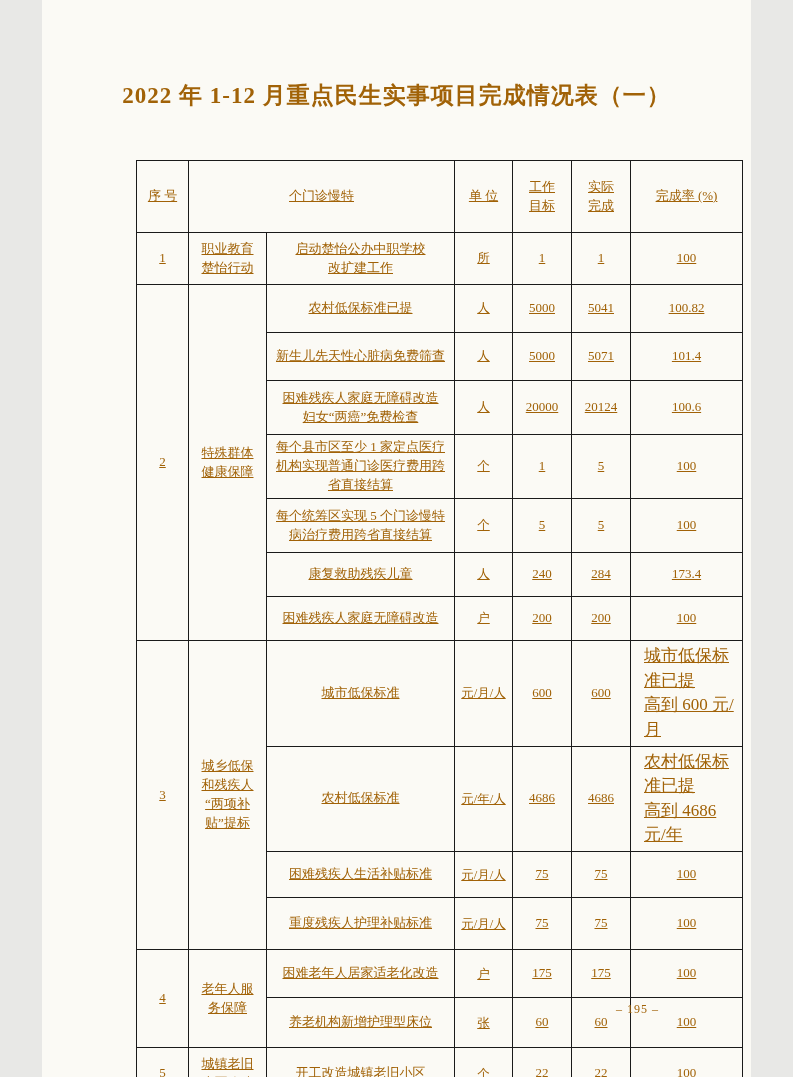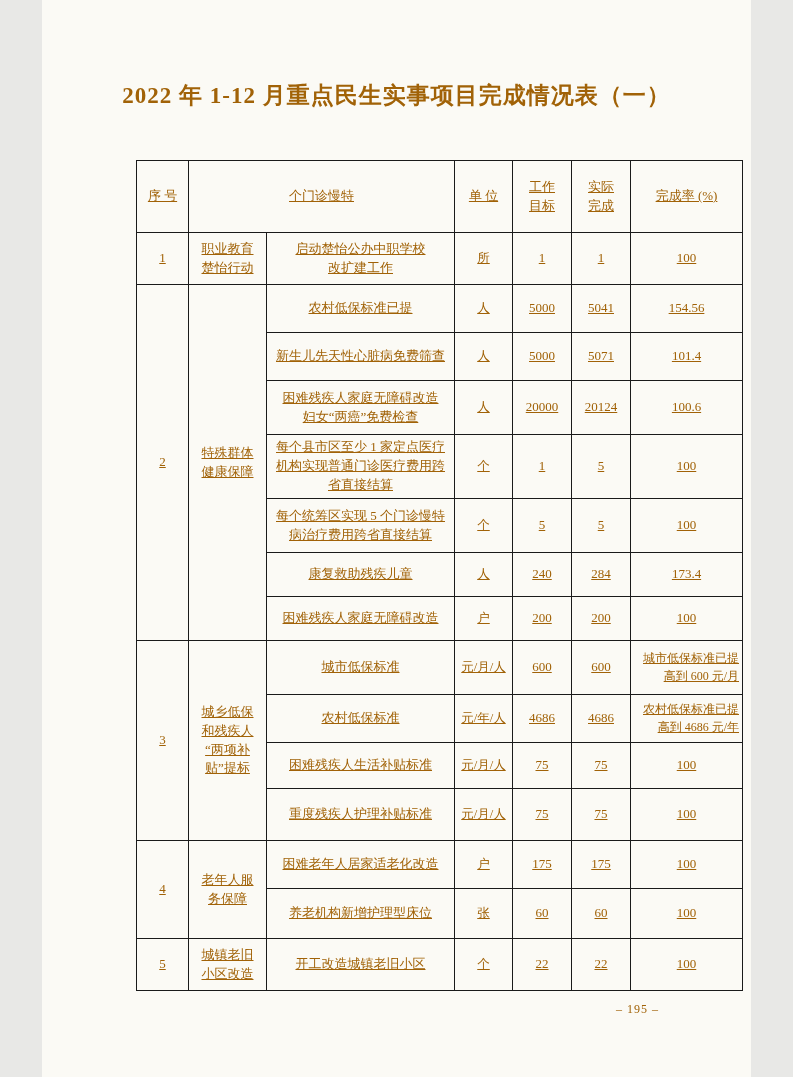--- a/index.html
+++ b/index.html
@@ -46,23 +46,23 @@
     font-weight: normal;
     text-align: center;
     vertical-align: middle;
     padding: 3px 3px;
     line-height: 1.45;
     word-break: break-all;
   }
   .pre { white-space: pre-line; }
   .unit { white-space: nowrap; font-size: 12.5px; }
   .note {
-    text-align: right;
-    font-size: 12px;
-    padding-left: 5px;
+    text-align: left;
+    font-size: 17px;
+    padding-left: 13px;
   }
   .pageno {
     position: absolute;
     top: 1002px;
     right: 92px;
     font-size: 12px;
     letter-spacing: 1px;
   }
 </style>
 </head>
@@ -110,21 +110,21 @@
         </tr>
 
         <tr style="height:48px">
           <td rowspan="7">2</td>
           <td rowspan="7" class="pre">特殊群体
 健康保障</td>
           <td class="pre">农村低保标准已提</td>
           <td class="unit">人</td>
           <td>5000</td>
           <td>5041</td>
-          <td>154.56</td>
+          <td>100.82</td>
         </tr>
         <tr style="height:48px">
           <td class="pre">新生儿先天性心脏病免费筛查</td>
           <td class="unit">人</td>
           <td>5000</td>
           <td>5071</td>
           <td>101.4</td>
         </tr>
         <tr style="height:54px">
           <td class="pre">困难残疾人家庭无障碍改造

